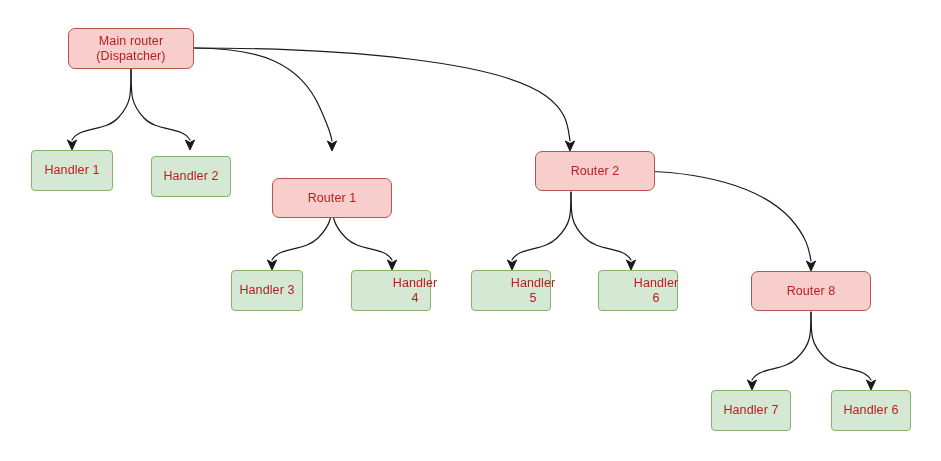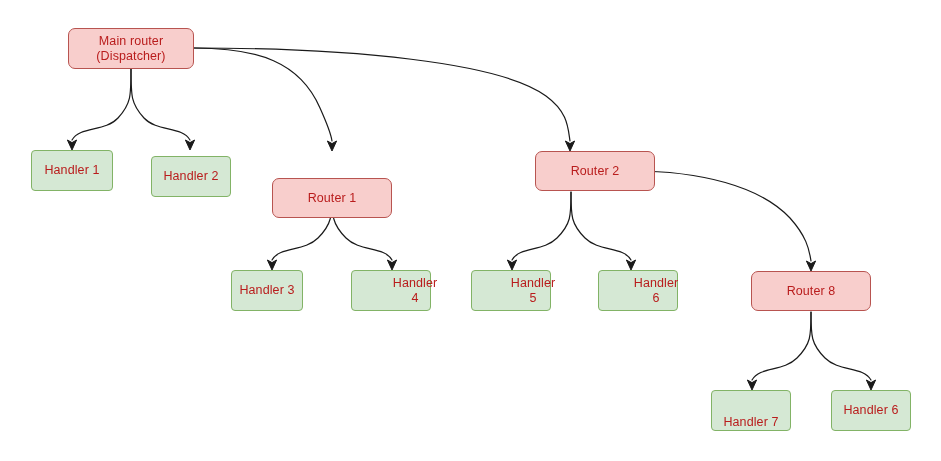--- a/index.html
+++ b/index.html
@@ -117,16 +117,16 @@
 (Dispatcher)</span></div>
       <div class="node node-handler" style="left: 31px; top: 150px; width: 82px; height: 41px;"><span>Handler 1</span></div>
       <div class="node node-handler" style="left: 151px; top: 156px; width: 80px; height: 41px;"><span>Handler 2</span></div>
       <div class="node node-router" style="left: 272px; top: 151px; width: 120px; height: 40px; margin-top: 27px;"><span>Router 1</span></div>
       <div class="node node-router" style="left: 511px; top: 151px; width: 120px; height: 40px; margin-left: 24px;"><span>Router 2</span></div>
       <div class="node node-handler" style="left: 231px; top: 270px; width: 72px; height: 41px;"><span>Handler 3</span></div>
       <div class="node node-handler" style="left: 351px; top: 270px; width: 80px; height: 41px; padding-left: 48px;"><span>Handler 4</span></div>
       <div class="node node-handler" style="left: 471px; top: 270px; width: 80px; height: 41px; padding-left: 44px;"><span>Handler 5</span></div>
       <div class="node node-handler" style="left: 598px; top: 270px; width: 80px; height: 41px; padding-left: 36px;"><span>Handler 6</span></div>
       <div class="node node-router" style="left: 751px; top: 271px; width: 120px; height: 40px;"><span>Router 8</span></div>
-      <div class="node node-handler" style="left: 711px; top: 390px; width: 80px; height: 41px; align-items: flex-end;"><span>Handler 7</span></div>
+      <div class="node node-handler" style="left: 711px; top: 390px; width: 80px; height: 41px;"><span>Handler 7</span></div>
       <div class="node node-handler" style="left: 831px; top: 390px; width: 80px; height: 41px;"><span>Handler 6</span></div>
     </div>
 </div>
 
 </body></html>

